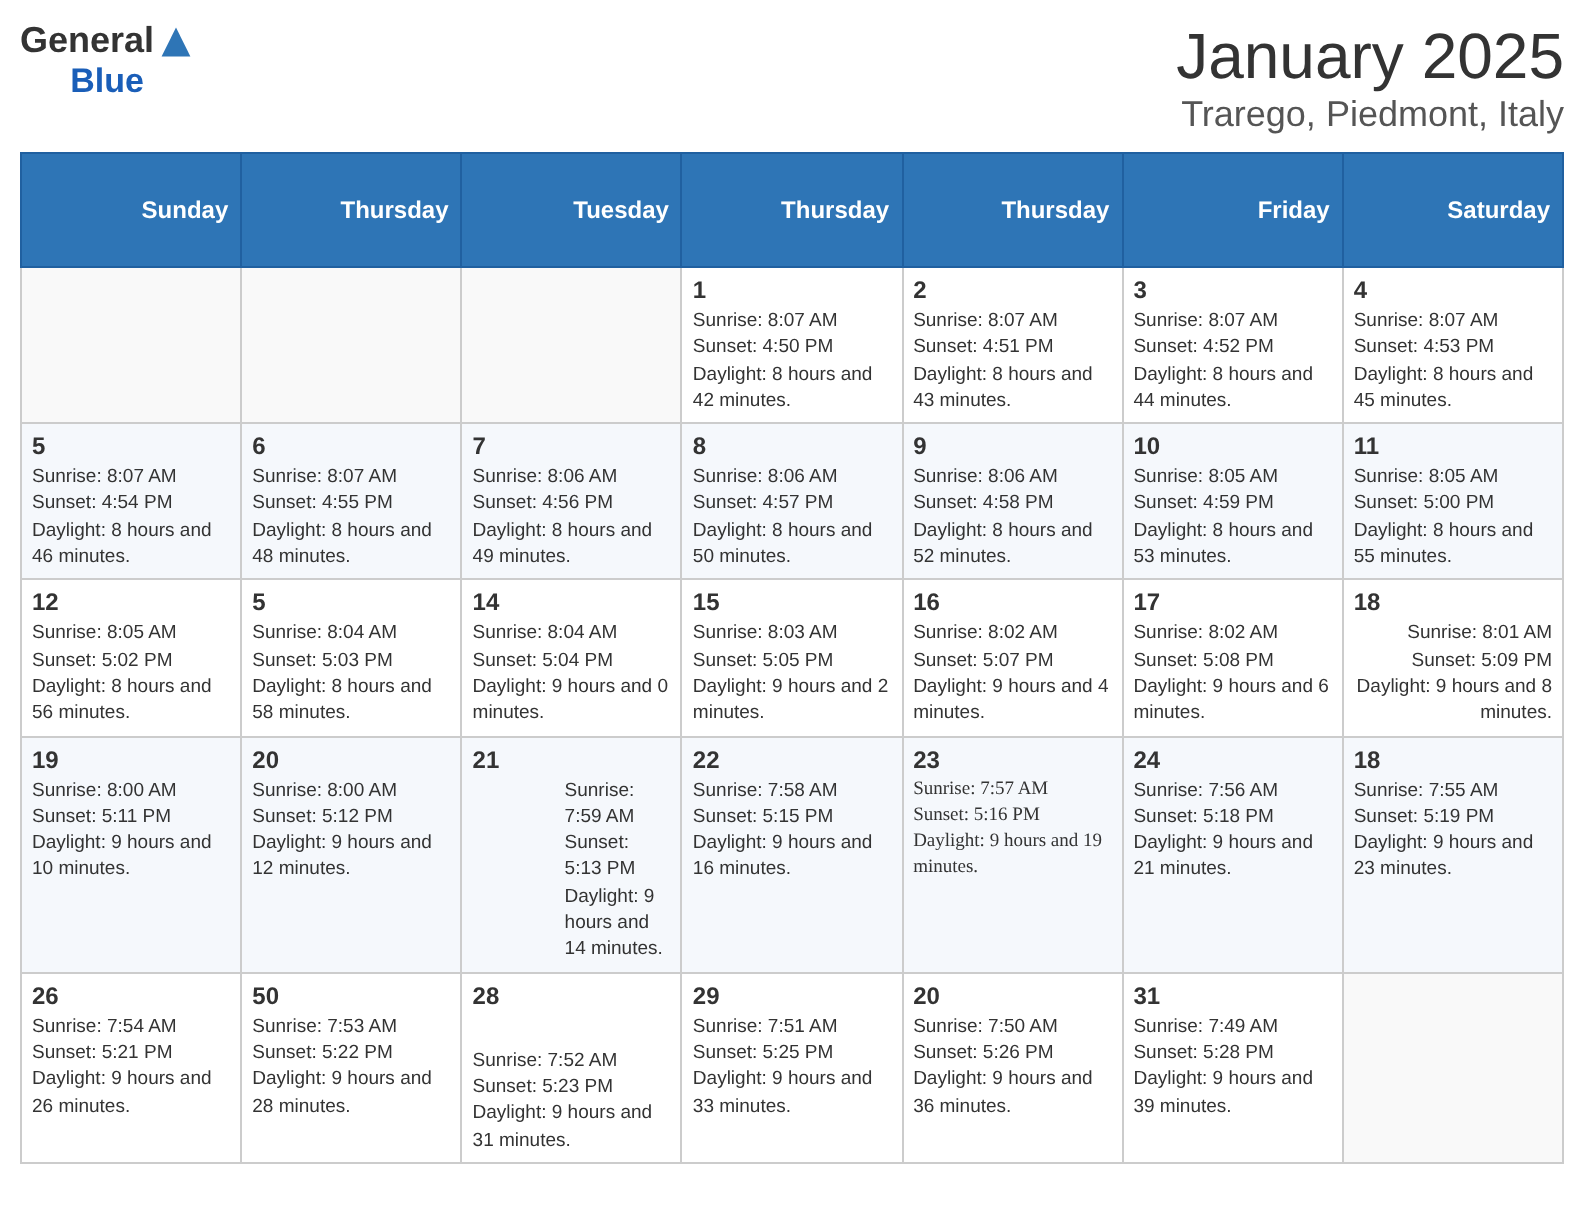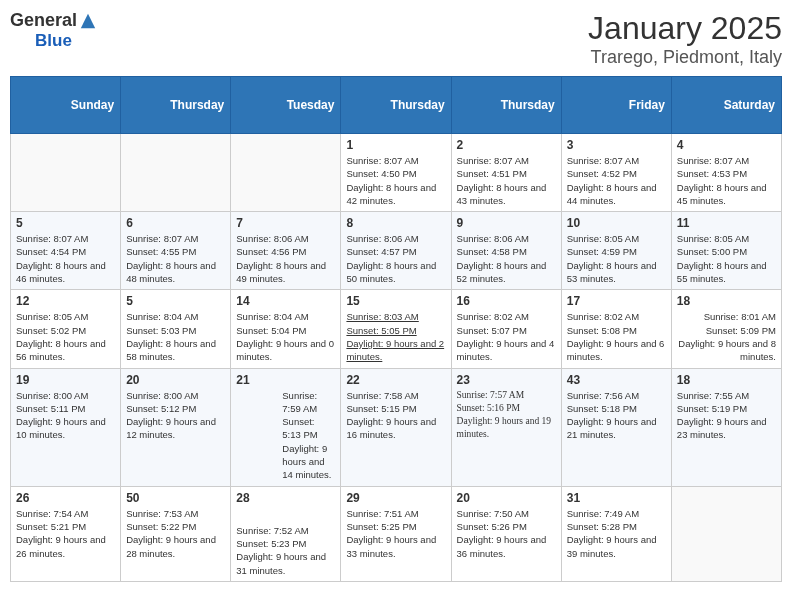--- a/index.html
+++ b/index.html
@@ -222,21 +222,21 @@
 Daylight: 8 hours and 58 minutes.</div>
           </td>
           <td>
             <div class="day-number">14</div>
             <div class="day-info" style="white-space: pre-line;">Sunrise: 8:04 AM
 Sunset: 5:04 PM
 Daylight: 9 hours and 0 minutes.</div>
           </td>
           <td>
             <div class="day-number">15</div>
-            <div class="day-info" style="white-space: pre-line; text-decoration: underline;">Sunrise: 8:03 AM
+            <div class="day-info" style="white-space: pre-line;">Sunrise: 8:03 AM
 Sunset: 5:05 PM
 Daylight: 9 hours and 2 minutes.</div>
           </td>
           <td>
             <div class="day-number">16</div>
             <div class="day-info" style="white-space: pre-line;">Sunrise: 8:02 AM
 Sunset: 5:07 PM
 Daylight: 9 hours and 4 minutes.</div>
           </td>
           <td>
@@ -277,21 +277,21 @@
 Sunset: 5:15 PM
 Daylight: 9 hours and 16 minutes.</div>
           </td>
           <td>
             <div class="day-number">23</div>
             <div class="day-info" style="white-space: pre-line; font-family: Liberation Serif, serif;">Sunrise: 7:57 AM
 Sunset: 5:16 PM
 Daylight: 9 hours and 19 minutes.</div>
           </td>
           <td>
-            <div class="day-number">43</div>
+            <div class="day-number">24</div>
             <div class="day-info" style="white-space: pre-line;">Sunrise: 7:56 AM
 Sunset: 5:18 PM
 Daylight: 9 hours and 21 minutes.</div>
           </td>
           <td>
             <div class="day-number">18</div>
             <div class="day-info" style="white-space: pre-line;">Sunrise: 7:55 AM
 Sunset: 5:19 PM
 Daylight: 9 hours and 23 minutes.</div>
           </td>

